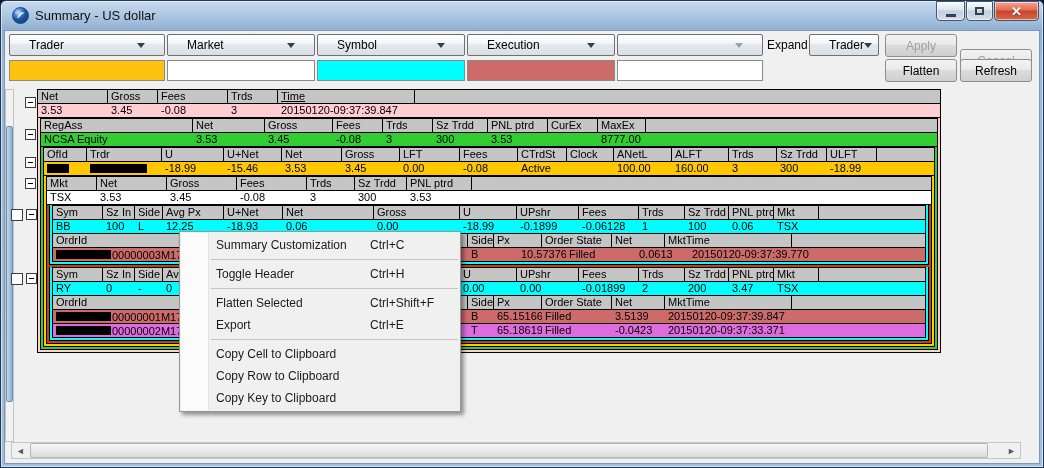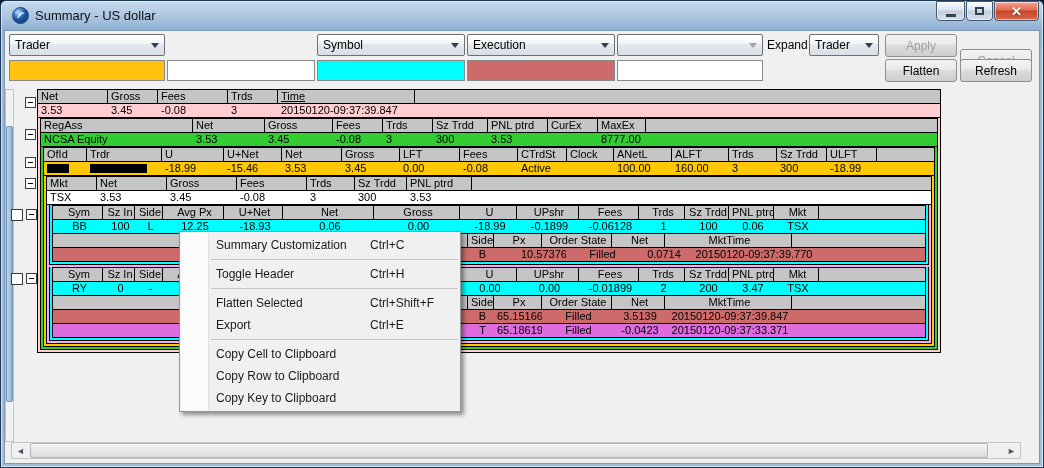--- a/index.html
+++ b/index.html
@@ -18,21 +18,21 @@
   .wbtn.min{left:935px;width:29px;}
   .wbtn.max{left:965px;width:27px;}
   .wbtn.close{left:993px;width:45px;background:linear-gradient(#f7a394,#e06c50 45%,#c8432a 50%,#d6694c);}
   .glyph-min{width:10px;height:3px;background:#31414f;margin-top:8px;}
   .glyph-max{width:9px;height:8px;border:2px solid #31414f;background:transparent;}
   .glyph-x{color:#fff;font-size:13px;font-weight:bold;line-height:13px;text-shadow:0 1px 1px rgba(0,0,0,.5);}
   
   .client{position:absolute;left:3px;top:29px;right:3px;bottom:3px;background:#f0f0f0;border:1px solid #7e99b5;}
   
   .combo{position:absolute;height:22px;border:1px solid #707070;border-radius:2px;font-size:12px;color:#000;
-    background:linear-gradient(#ffffff,#f1f4f6 45%,#e4e9ee 46%,#d8dfe6);display:flex;align-items:center;padding:0 5px;}
+    background:linear-gradient(#ffffff,#f1f4f6 45%,#e4e9ee 46%,#d8dfe6);display:flex;align-items:center;padding:0 19px;}
   .combo .arr{margin-left:auto;width:0;height:0;border:4px solid transparent;border-top:5px solid #31414f;margin-top:5px;}
   .combo.disabled .arr{border-top-color:#9aa3ab;}
   .lbl{position:absolute;font-size:12px;color:#000;}
   .b7{position:absolute;height:23px;border:1px solid #8e8f8f;border-radius:3px;font-size:12px;
     background:linear-gradient(#f2f2f2,#ebebeb 45%,#dddddd 46%,#cfcfcf);display:flex;align-items:center;justify-content:center;}
   .b7.dis{color:#9fa0a0;}
   .flt{position:absolute;height:21px;border:1px solid #898989;padding:0 3px;font-size:12px;}
   
   .gridarea{position:absolute;left:36px;top:88px;width:904px;font-size:11px;color:#000;}
   .gtable{border:1px solid #000;border-bottom:0;}
@@ -40,21 +40,21 @@
   .grow{display:flex;height:14px;line-height:13px;border-bottom:1px solid #000;white-space:nowrap;}
   .gc{flex:0 0 auto;overflow:hidden;padding-left:3px;}
   .gc.fill{flex:1 1 auto;}
   .ghead{background:#c5c5c5;}
   .ghead .gc{border-right:1px solid #000;}
   .ghead .gc.fill{border-right:0;}
   .row-pink{background:#ffcdd2;}.row-green{background:#33cc33;}.row-yellow{background:#ffc800;}
   .row-white{background:#ffffff;}.row-cyan{background:#00ffff;}.row-red{background:#cd6b6b;}.row-magenta{background:#de6cde;}
   .fr{border:1px solid #000;border-top:0;padding:0 2px 2px;}
   .fr-pink{background:#ffcdd2;}.fr-green{background:#33cc33;}.fr-yellow{background:#ffc800;}
-  .fr-white{background:#f0abfc;text-align:center;}.fr-cyan{background:#00ffff;}
+  .fr-white{background:#c2410c;}.fr-cyan{background:#00ffff;}
   .fr-cyan+.fr-cyan{margin-top:2px;}
   .redact{display:inline-block;height:9px;background:#000;margin:2px 1px 0 0;}
   
   .exp{position:absolute;width:11px;height:11px;background:#fff;border:1px solid #3c3c3c;}
   .exp::after{content:"";position:absolute;left:2px;top:4px;width:5px;height:1px;background:#000;}
   .chk{position:absolute;width:12px;height:12px;background:#fff;border:1px solid #3c3c3c;}
   
   .vscroll{position:absolute;left:4px;top:88px;width:9px;height:353px;background:#f2f2f2;border:1px solid #c2c2c2;}
   .vthumb{position:absolute;left:0px;top:36px;width:7px;height:276px;border:1px solid #6e93b8;border-radius:2px;
     background:linear-gradient(90deg,#c3d7ec,#8fb0d4);}
@@ -97,20 +97,24 @@
       </span>
     <span class="wbtn close">
         <span class="glyph-x">✕</span>
       </span>
   </div>
 
   <div class="client"></div>
 
   <div class="combo" style="left:8px;top:33px;width:156px;">
     <span>Trader</span>
+      <span class="arr"></span>
+  </div>
+  <div class="combo" style="left:166px;top:33px;width:148px;">
+    <span>Market</span>
       <span class="arr"></span>
   </div>
   <div class="combo" style="left:316px;top:33px;width:148px;">
     <span>Symbol</span>
       <span class="arr"></span>
   </div>
   <div class="combo" style="left:466px;top:33px;width:148px;">
     <span>Execution</span>
       <span class="arr"></span>
   </div>
@@ -309,21 +313,21 @@
                     <span class="gc" style="width: 70px;">Order State</span>
                     <span class="gc" style="width: 53px;">Net</span>
                     <span class="gc" style="width: 127px;">MktTime</span>
                     <span class="gc fill"></span>
                   </div>
                   <div class="grow row-red">
                     <span class="gc" style="width: 415px;"><i class="redact" style="width: 55px;"></i>00000003M17</span>
                     <span class="gc" style="width: 26px;">B</span>
                     <span class="gc" style="width: 48px; margin-left: 24px;">10.57376</span>
                     <span class="gc" style="width: 70px;">Filled</span>
-                    <span class="gc" style="width: 53px;">0.0714</span>
+                    <span class="gc" style="width: 53px;">0.0613</span>
                     <span class="gc" style="width: 127px;">20150120-09:37:39.770</span>
                     <span class="gc fill"></span>
                   </div>
                 </div>
               </div>
               <div class="fr fr-cyan">
                 <div class="gtable">
                   <div class="grow ghead">
                     <span class="gc" style="width: 50px;">Sym</span>
                     <span class="gc" style="width: 32px;">Sz In</span>

